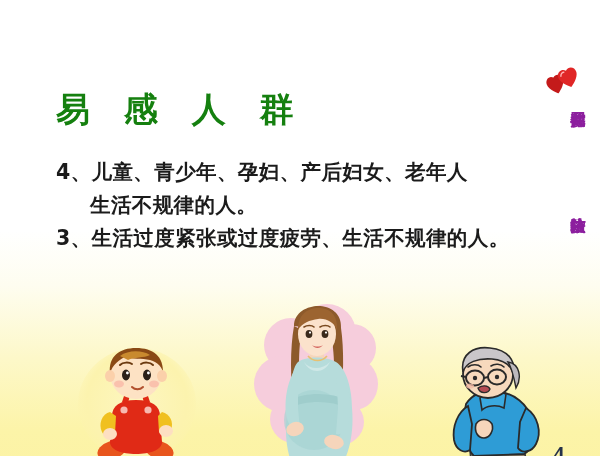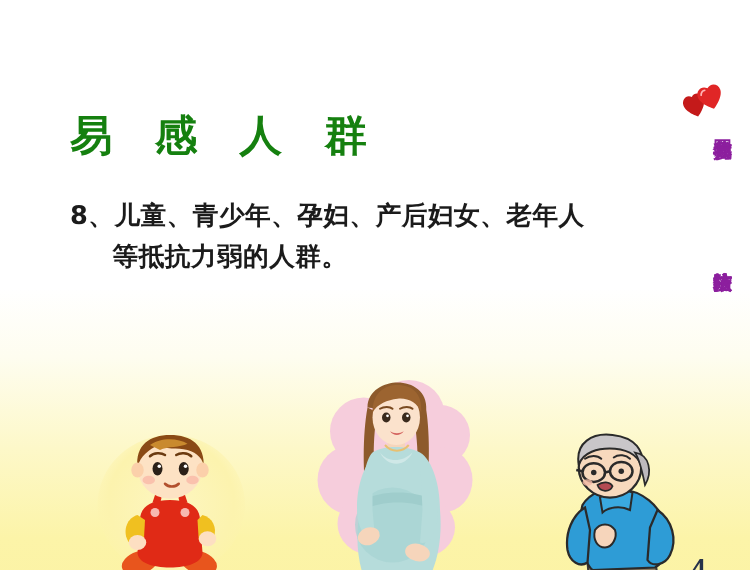--- a/index.html
+++ b/index.html
@@ -146,22 +146,23 @@
   }
 </style>
 </head>
 <body>
 
 <div id="slide">
 
   <div class="title">易 感 人 群</div>
 
   <div class="body-list">
-    <div class="body-line">8、儿童、青少年、孕妇、产后妇女、老年人</div>
-    <div class="body-line indent">等抵抗力弱的人群。</div>
+    <div class="body-line">4、儿童、青少年、孕妇、产后妇女、老年人</div>
+    <div class="body-line indent">生活不规律的人。</div>
+    <div class="body-line">3、生活过度紧张或过度疲劳、生活不规律的人。</div>
   </div>
 
   <div class="banner">
     <svg class="hearts" viewBox="0 0 46 34">
       <g transform="rotate(-18 23 17)">
         <path d="M9 14 C9 9 14 6 17.5 9.5 C21 6 26 9 26 14 C26 20 17.5 26 17.5 26 C17.5 26 9 20 9 14 Z" fill="#c41a1a"></path>
         <path d="M22 11 C22 6 27.5 3 31.5 6.8 C35.5 3 41 6 41 11 C41 17.5 31.5 24 31.5 24 C31.5 24 22 17.5 22 11 Z" fill="#e02626"></path>
         <path d="M25 10.5 C25.5 8.5 27.5 7 29 7.6" stroke="#ffb3b3" stroke-width="1.4" fill="none" stroke-linecap="round"></path>
       </g>
     </svg>

